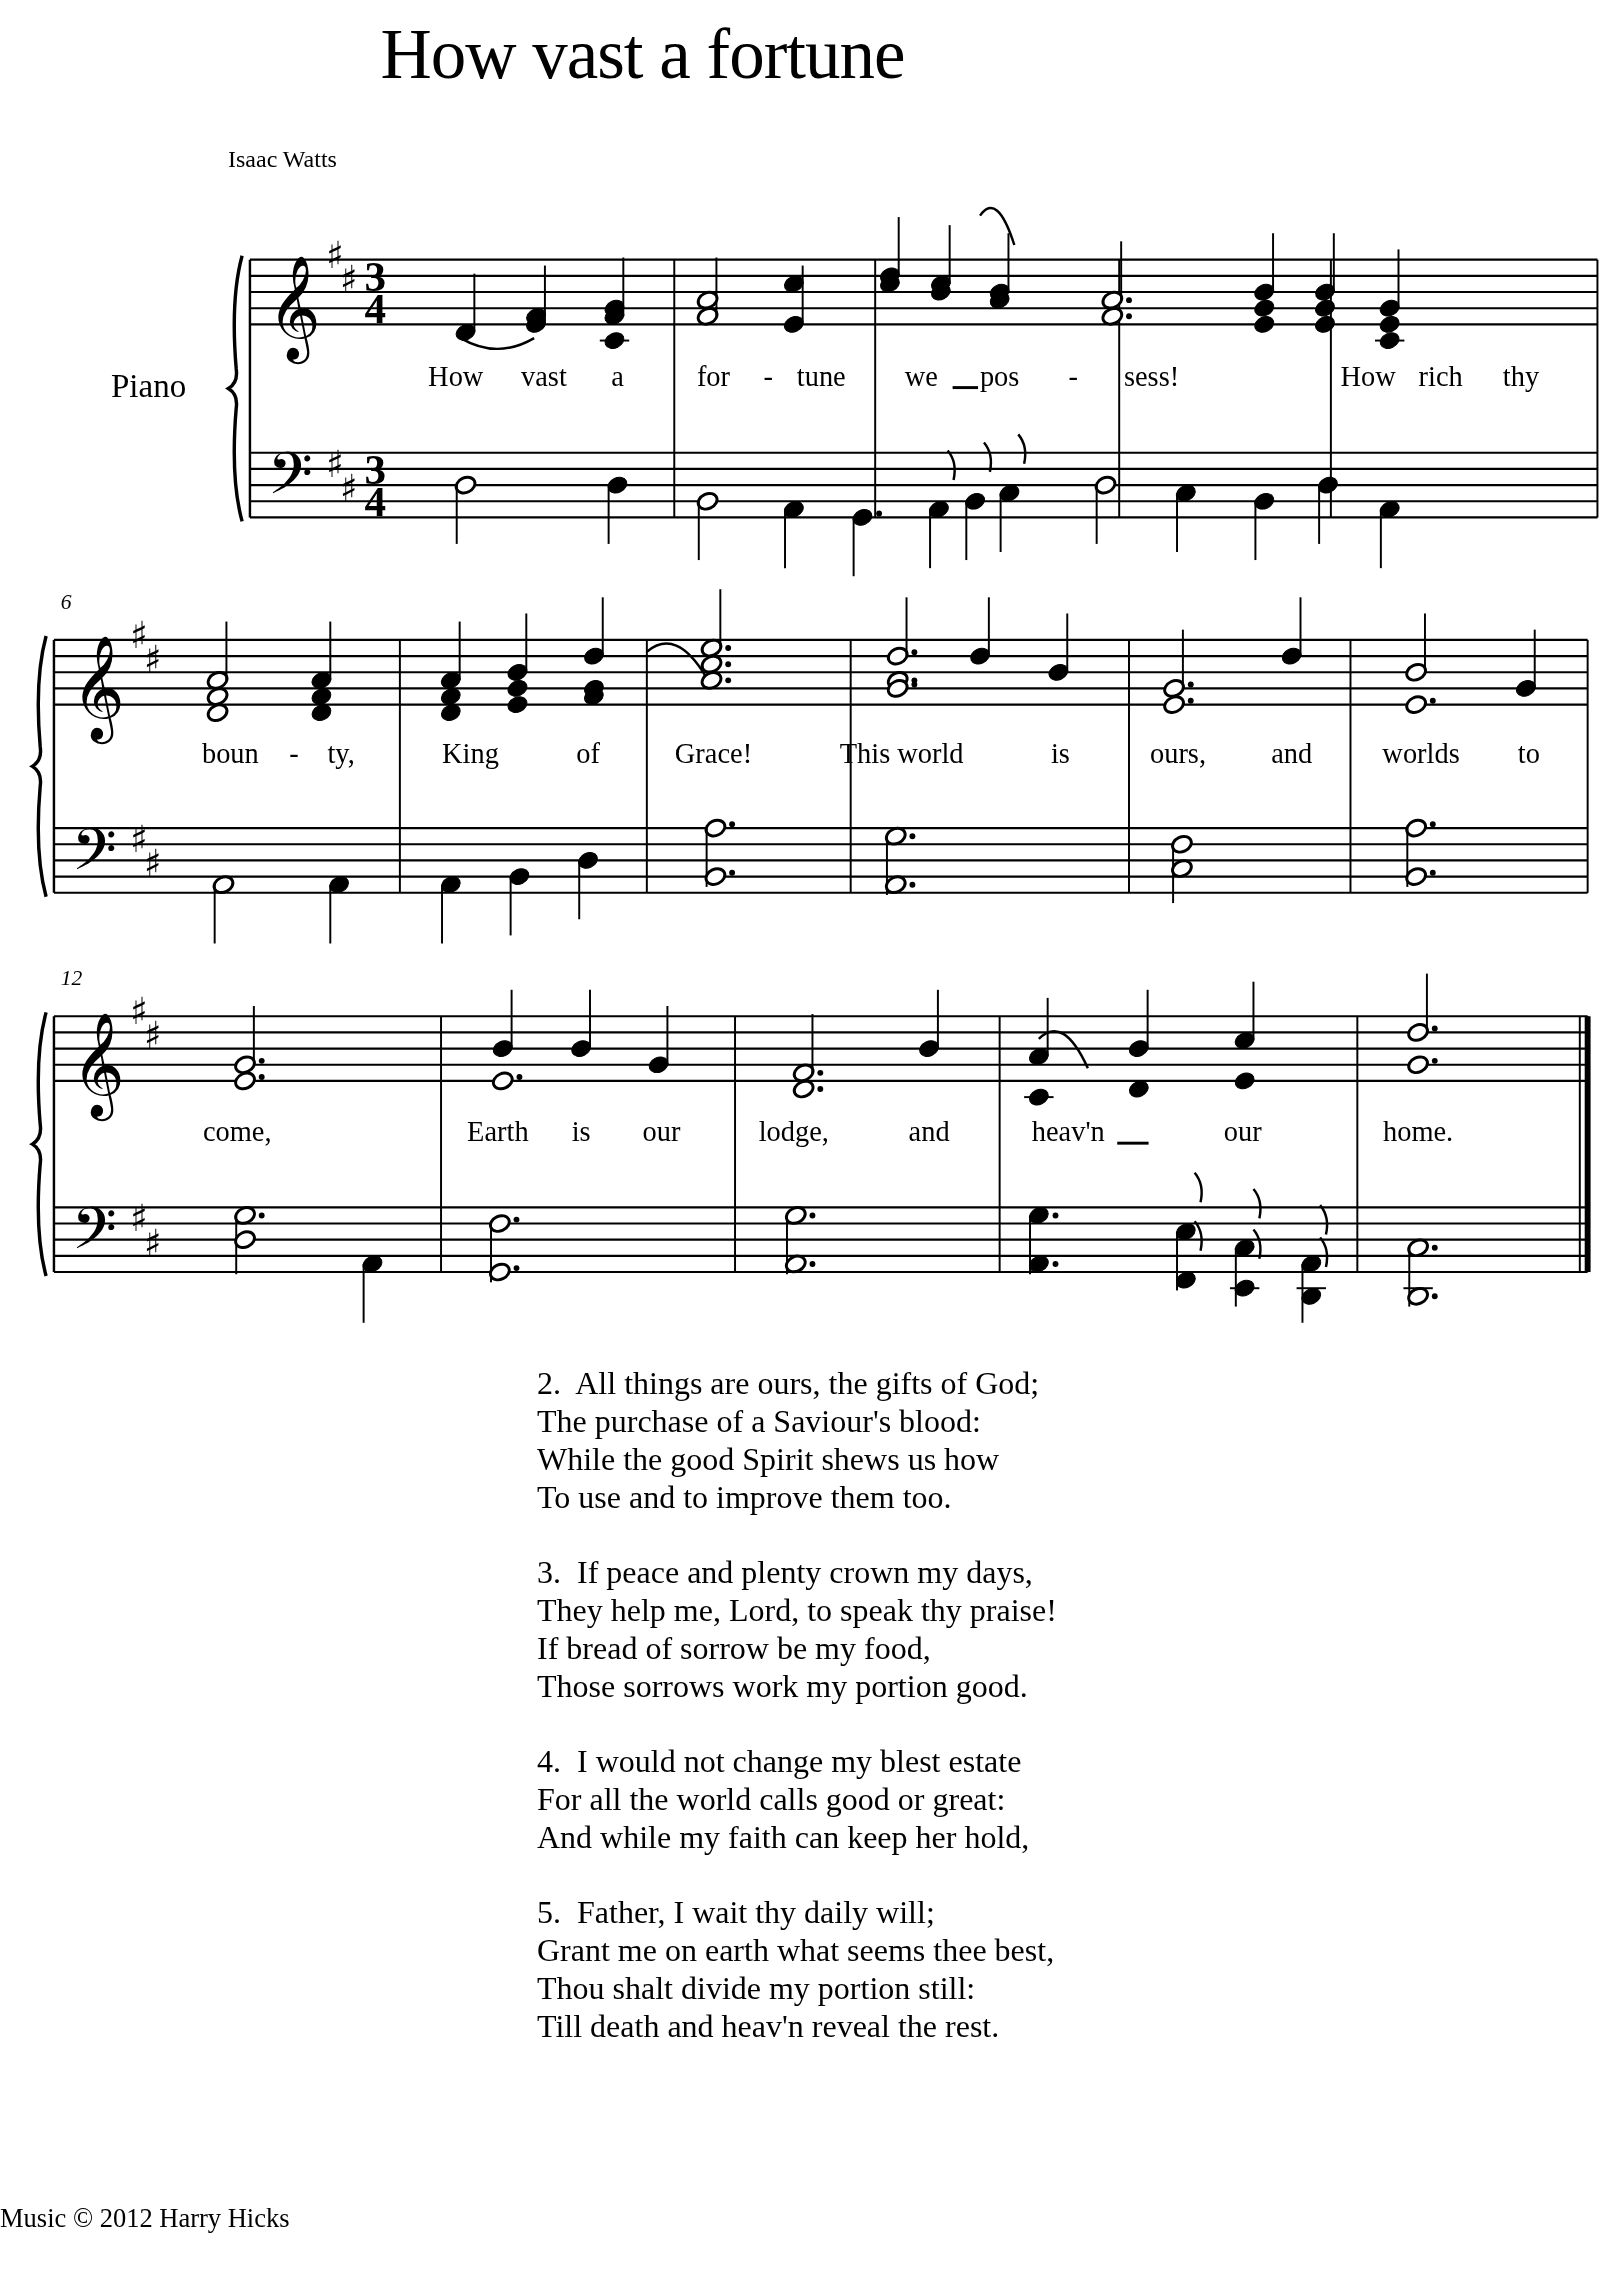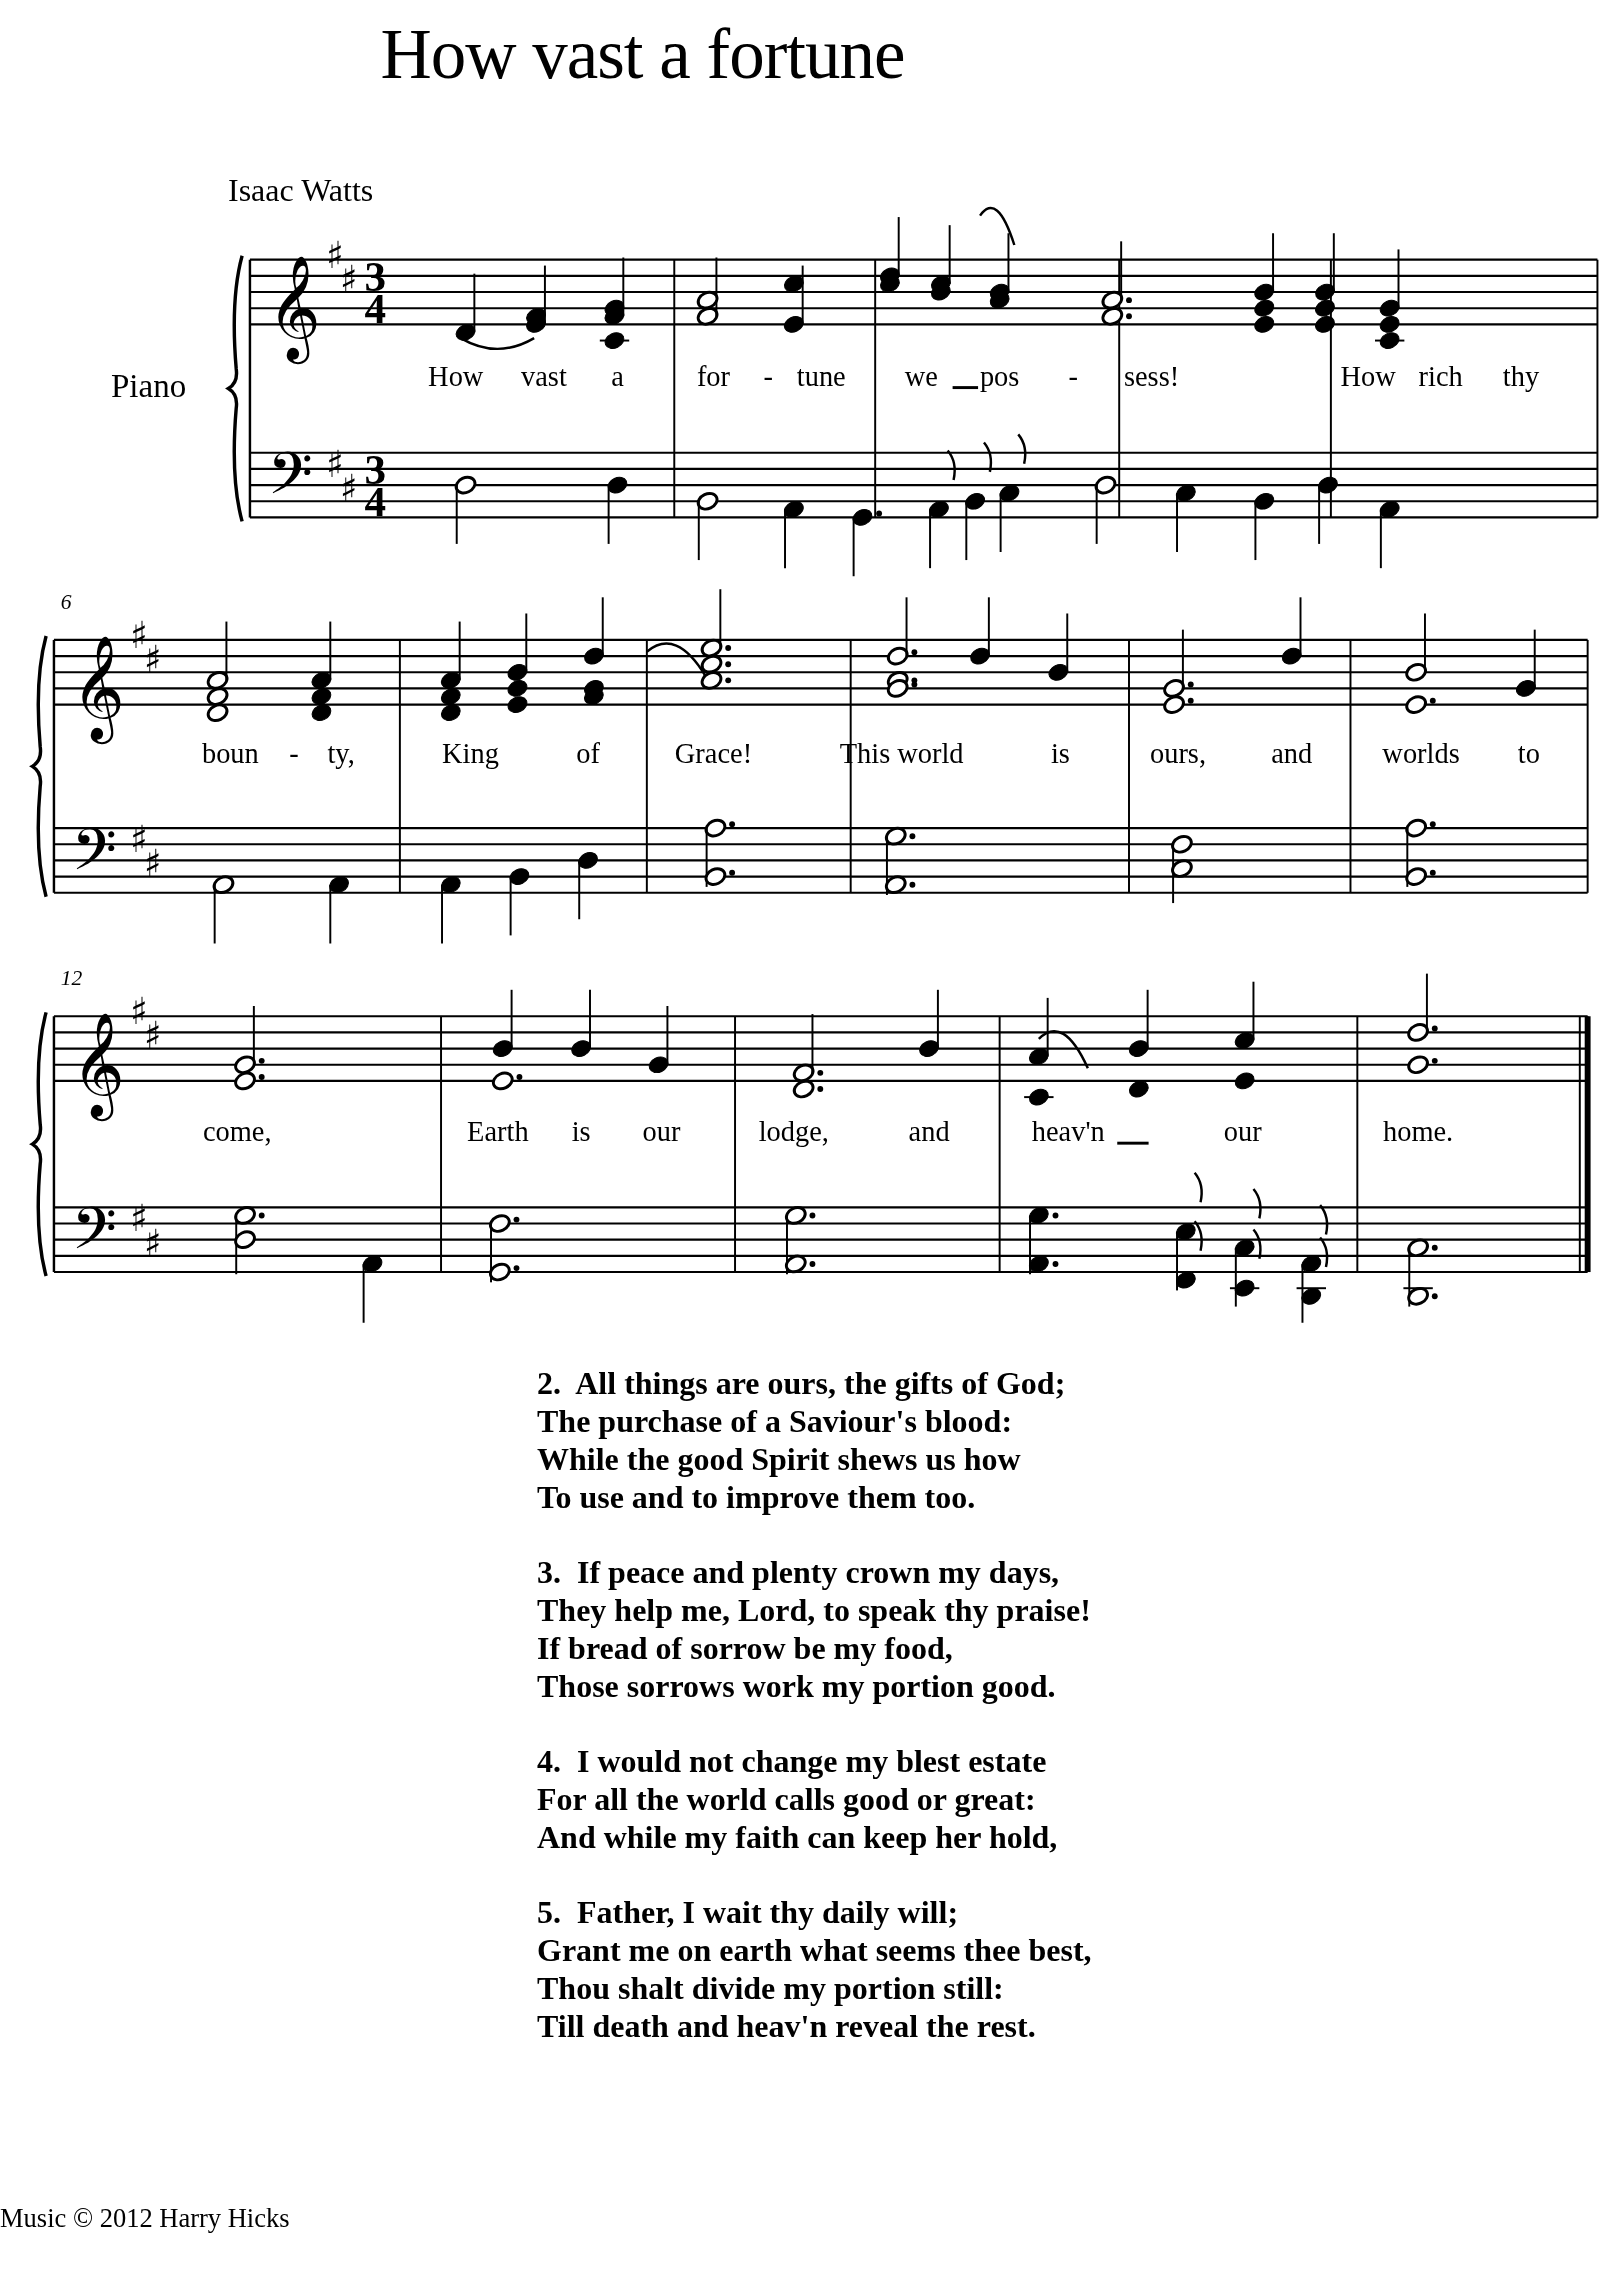--- a/index.html
+++ b/index.html
@@ -1,22 +1,22 @@
 <!DOCTYPE html>
 <html><head>
 <meta charset="utf-8">
 <style>
   html,body{margin:0;padding:0;background:#fff;}
   body{width:1621px;height:2293px;position:relative;overflow:hidden;font-family:"Liberation Serif","DejaVu Serif",serif;color:#000;}
   .title{position:absolute;left:0;width:1285px;top:9.8px;text-align:center;font-size:71px;line-height:88px;letter-spacing:-1px;}
-  .composer{position:absolute;left:228px;top:172px;font-size:32px;}
+  .composer{position:absolute;left:228px;top:146px;font-size:24px;}
   .instrument{position:absolute;left:111px;top:368px;font-size:33px;}
   .score{position:absolute;left:0;top:0;}
   .verses{position:absolute;left:537px;top:1364px;font-size:32px;line-height:38px;}
-  .verse{margin-bottom:37px;font-weight:bold;}
+  .verse{margin-bottom:37px;}
   .verse .line{display:block;white-space:pre;}
   .footer{position:absolute;left:0;width:1568px;top:2203px;text-align:left;font-size:26.5px;}
   .lyric{font-family:"Liberation Serif","DejaVu Serif",serif;font-size:29px;}
   .mnum{font-family:"Liberation Serif","DejaVu Serif",serif;font-size:22px;font-style:italic;}
 </style>
 </head>
 <body>
 
 <div class="title">How vast a fortune</div>
 <div class="composer">Isaac Watts</div>

